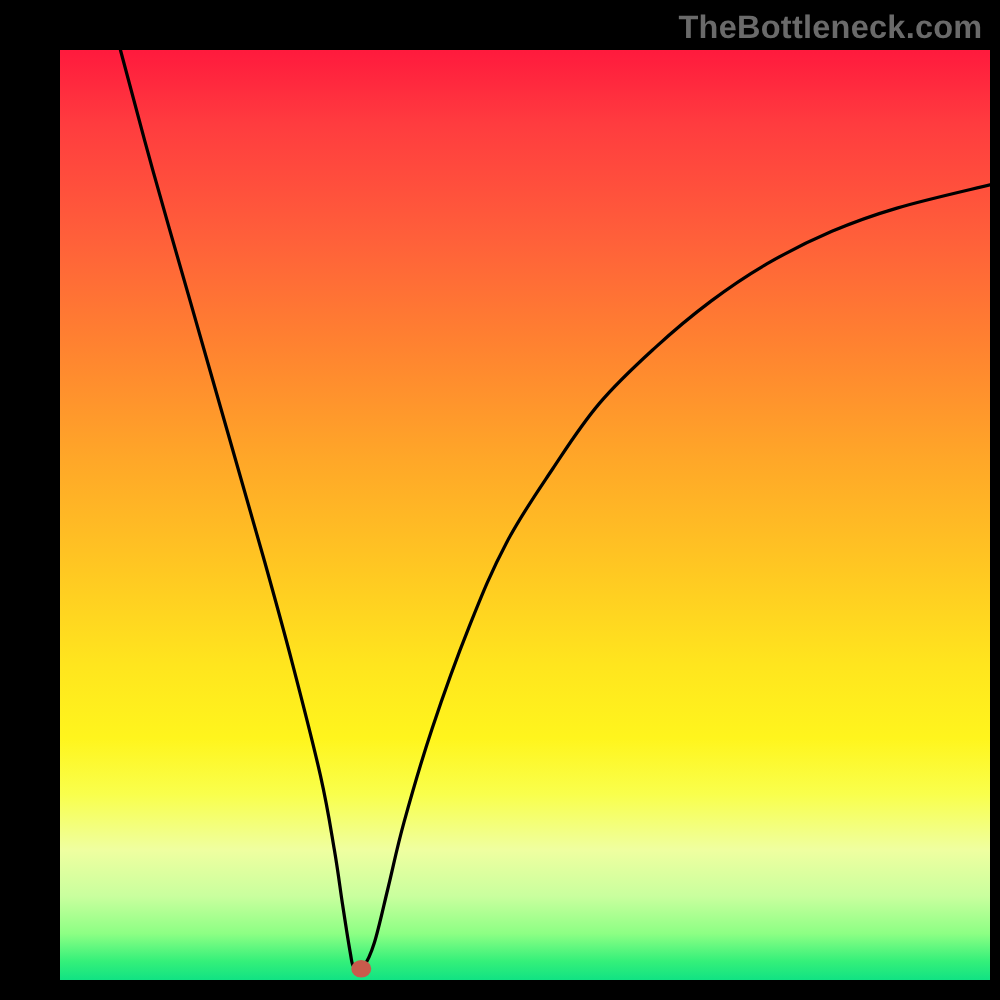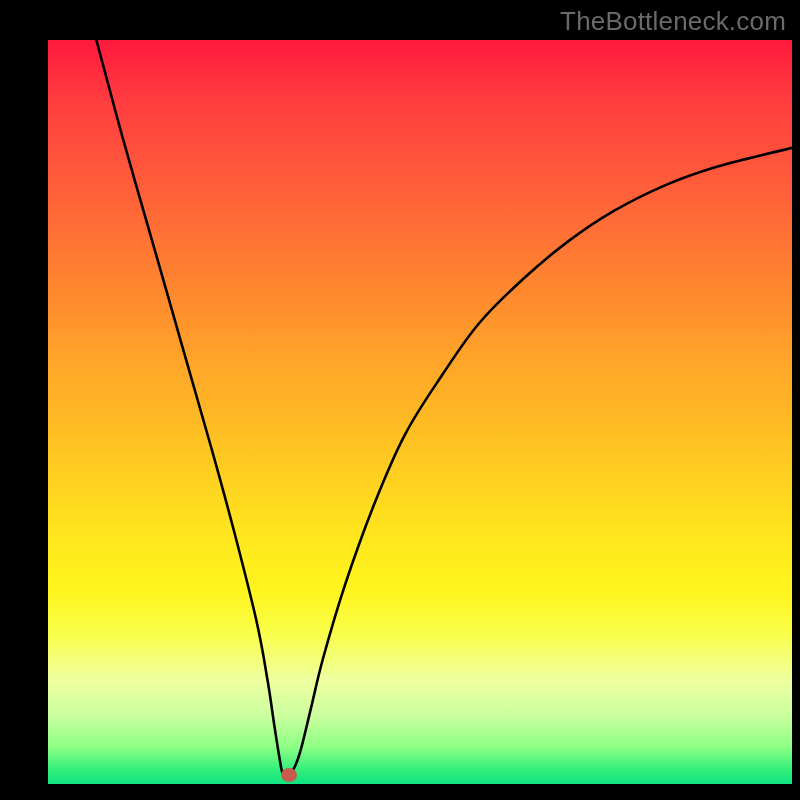--- a/index.html
+++ b/index.html
@@ -11,21 +11,21 @@
   overflow: hidden;
   position: relative;
 }
 .watermark {
   position: absolute;
   top: 6px;
   right: 14px;
   font-family: Arial, Helvetica, sans-serif;
   font-size: 26px;
   color: #6a6a6a;
-  font-weight: 400;
+  font-weight: 700;
   letter-spacing: 0.2px;
 }
 .chart-outer {
   position: absolute;
   top: 40px;
   left: 48px;
   width: 744px;
   height: 744px;
   background: #000;
 }

